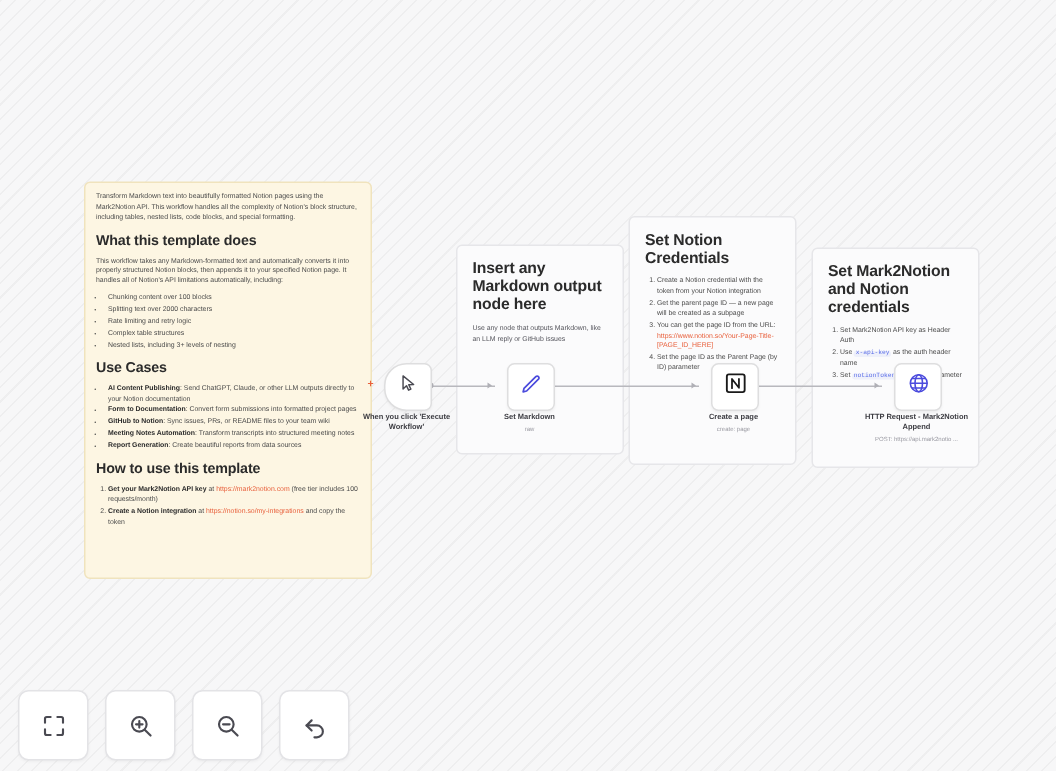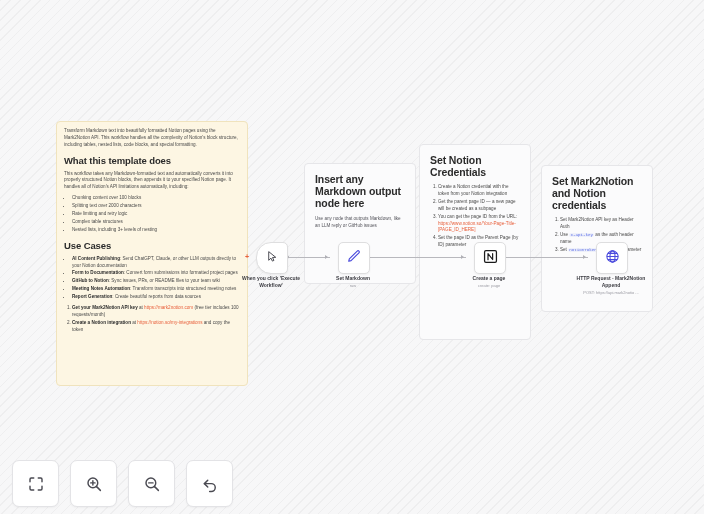--- a/index.html
+++ b/index.html
@@ -208,32 +208,33 @@
         <li>Nested lists, including 3+ levels of nesting</li>
       </ul>
     <h2>Use Cases</h2>
     <ul id="uc-list">
         <li><b>AI Content Publishing</b><span>: Send ChatGPT, Claude, or other LLM outputs directly to your Notion documentation</span></li>
         <li><b>Form to Documentation</b><span>: Convert form submissions into formatted project pages</span></li>
         <li><b>GitHub to Notion</b><span>: Sync issues, PRs, or README files to your team wiki</span></li>
         <li><b>Meeting Notes Automation</b><span>: Transform transcripts into structured meeting notes</span></li>
         <li><b>Report Generation</b><span>: Create beautiful reports from data sources</span></li>
       </ul>
+    <h2>How to use this template</h2>
     <ol id="ht-list">
         <li><b>Get your Mark2Notion API key</b> at <a class="lnk" href="#">https://mark2notion.com</a><span> (free tier includes 100 requests/month)</span></li>
         <li><b>Create a Notion integration</b> at <a class="lnk" href="#">https://notion.so/my-integrations</a><span> and copy the token</span></li>
       </ol>
   </div>
 
-  <div class="note note-gray" style="left:304px; top:163px; width:112px; height:121px;">
+  <div class="note note-gray" style="left:304px; top:163px; width:112px; height:140px;">
     <h2>Insert any Markdown output node here</h2>
     <p>Use any node that outputs Markdown, like an LLM reply or GitHub issues</p>
   </div>
 
-  <div class="note note-gray" style="left:419px; top:144px; width:112px; height:196px;">
+  <div class="note note-gray" style="left:419px; top:144px; width:112px; height:166px;">
     <h2>Set Notion Credentials</h2>
     <ol id="nc-list">
         <li><span>Create a Notion credential with the token from your Notion integration</span></li>
         <li><span>Get the parent page ID — a new page will be created as a subpage</span></li>
         <li><span>You can get the page ID from the URL: </span><a class="lnk" href="#">https://www.notion.so/Your-Page-Title-[PAGE_ID_HERE]</a></li>
         <li><span>Set the page ID as the Parent Page (by ID) parameter</span></li>
       </ol>
   </div>
 
   <div class="note note-gray" style="left:541px; top:165px; width:112px; height:147px;">

